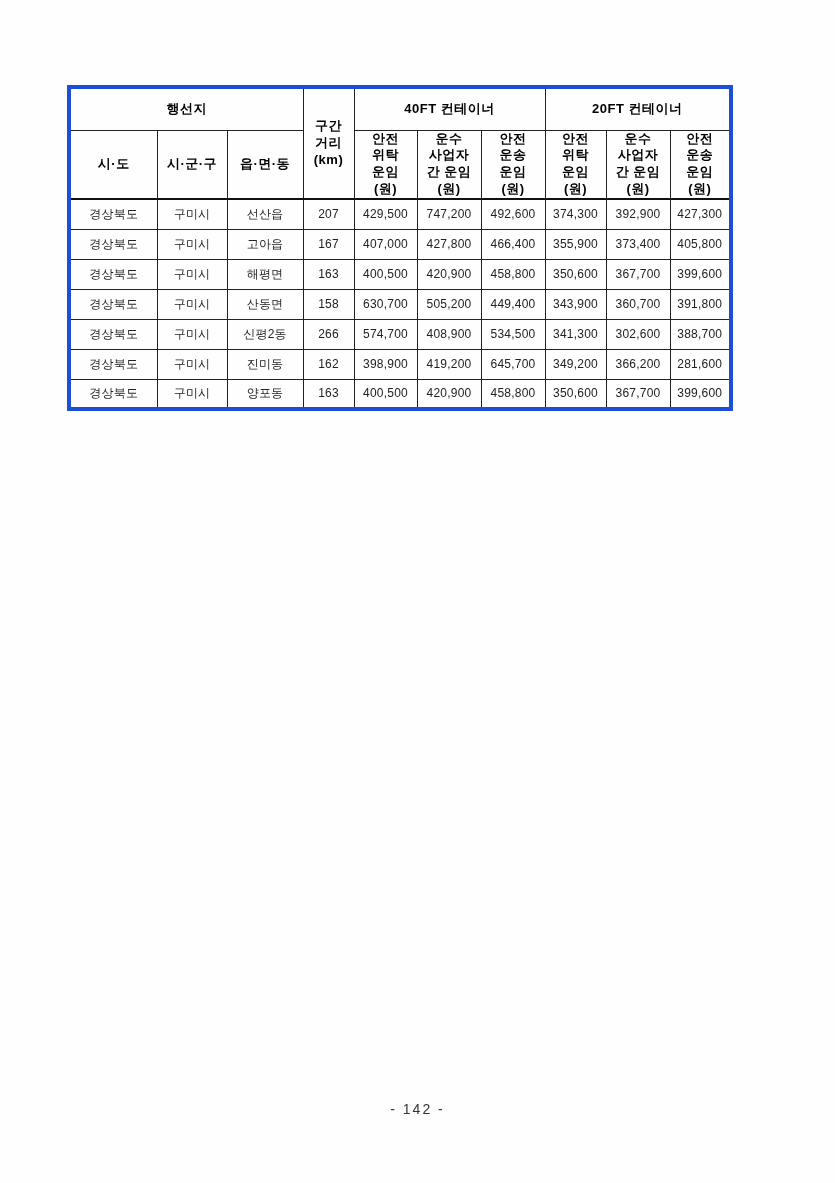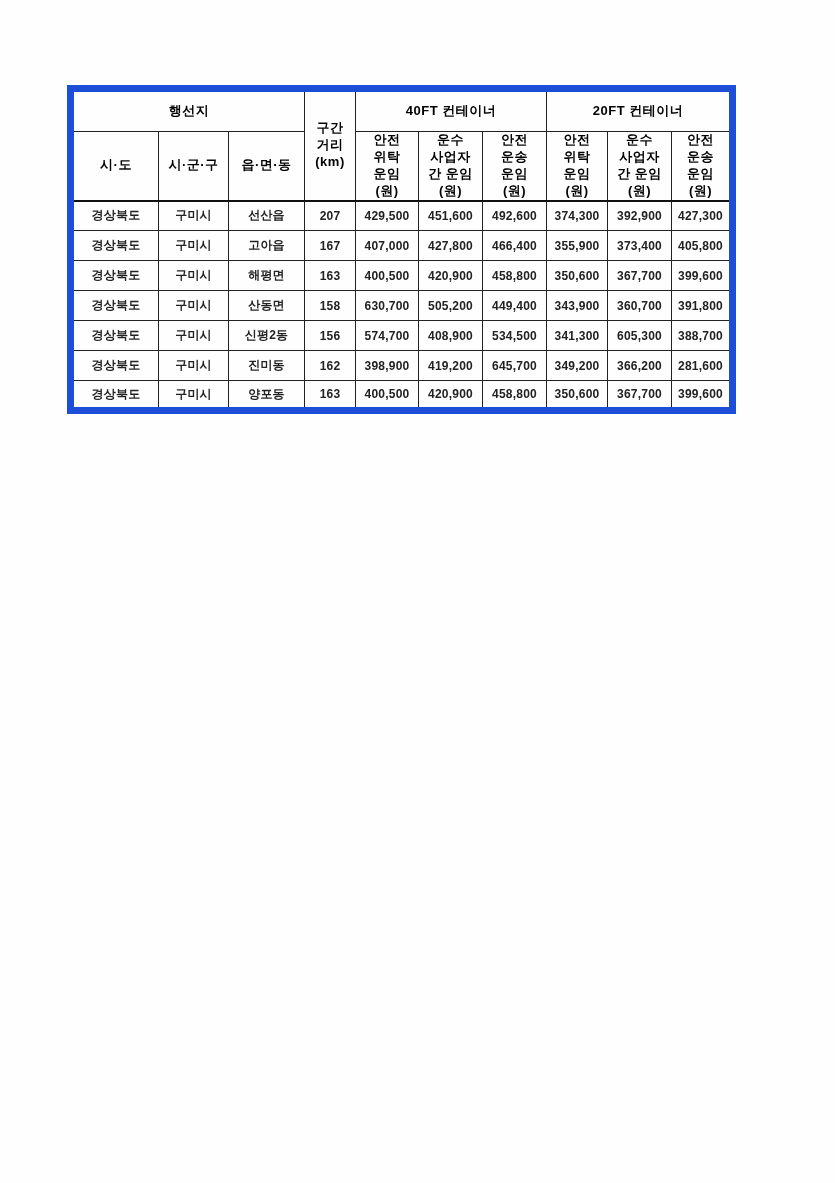--- a/index.html
+++ b/index.html
@@ -21,21 +21,21 @@
     background: #fefefe;
   }
   .fare-table-wrap {
     position: absolute;
     left: 67px;
     top: 85px;
   }
   table.fare-table {
     border-collapse: collapse;
     table-layout: fixed;
-    border: 7px solid #1d4ed8;
+    border: 4px solid #1d4ed8;
   }
   table.fare-table th,
   table.fare-table td {
     border: 1px solid #222;
     text-align: center;
     vertical-align: middle;
     padding: 0;
     overflow: hidden;
   }
   
@@ -59,21 +59,21 @@
     white-space: pre-line;
     line-height: 1.3;
     letter-spacing: 0.5px;
   }
   th.group-cell { font-size: 13.5px; letter-spacing: 1px; }
   
   table.fare-table thead tr.hdr-row-2 th,
   table.fare-table thead th.dist-cell {
     border-bottom: 2px solid #111;
   }
-  table.fare-table tbody tr { height: 30px; font-weight: bold; }
+  table.fare-table tbody tr { height: 30px; }
   table.fare-table tbody td {
     font-size: 12px;
     color: #222;
     letter-spacing: 0.2px;
   }
   .page-number {
     position: absolute;
     top: 1101px;
     left: 0;
     width: 100%;
@@ -141,21 +141,21 @@
 (원)</th>
         </tr>
       </thead>
       <tbody>
           <tr>
             <td>경상북도</td>
             <td>구미시</td>
             <td>선산읍</td>
             <td>207</td>
             <td>429,500</td>
-            <td>451,600</td>
+            <td>747,200</td>
             <td>492,600</td>
             <td>374,300</td>
             <td>392,900</td>
             <td>427,300</td>
           </tr>
           <tr>
             <td>경상북도</td>
             <td>구미시</td>
             <td>고아읍</td>
             <td>167</td>
@@ -187,26 +187,26 @@
             <td>505,200</td>
             <td>449,400</td>
             <td>343,900</td>
             <td>360,700</td>
             <td>391,800</td>
           </tr>
           <tr>
             <td>경상북도</td>
             <td>구미시</td>
             <td>신평2동</td>
-            <td>156</td>
+            <td>266</td>
             <td>574,700</td>
             <td>408,900</td>
             <td>534,500</td>
             <td>341,300</td>
-            <td>605,300</td>
+            <td>302,600</td>
             <td>388,700</td>
           </tr>
           <tr>
             <td>경상북도</td>
             <td>구미시</td>
             <td>진미동</td>
             <td>162</td>
             <td>398,900</td>
             <td>419,200</td>
             <td>645,700</td>
@@ -223,14 +223,15 @@
             <td>420,900</td>
             <td>458,800</td>
             <td>350,600</td>
             <td>367,700</td>
             <td>399,600</td>
           </tr>
         </tbody>
     </table>
   </div>
 
+  <div class="page-number">- 142 -</div>
 
 </div>
 
 </body></html>

